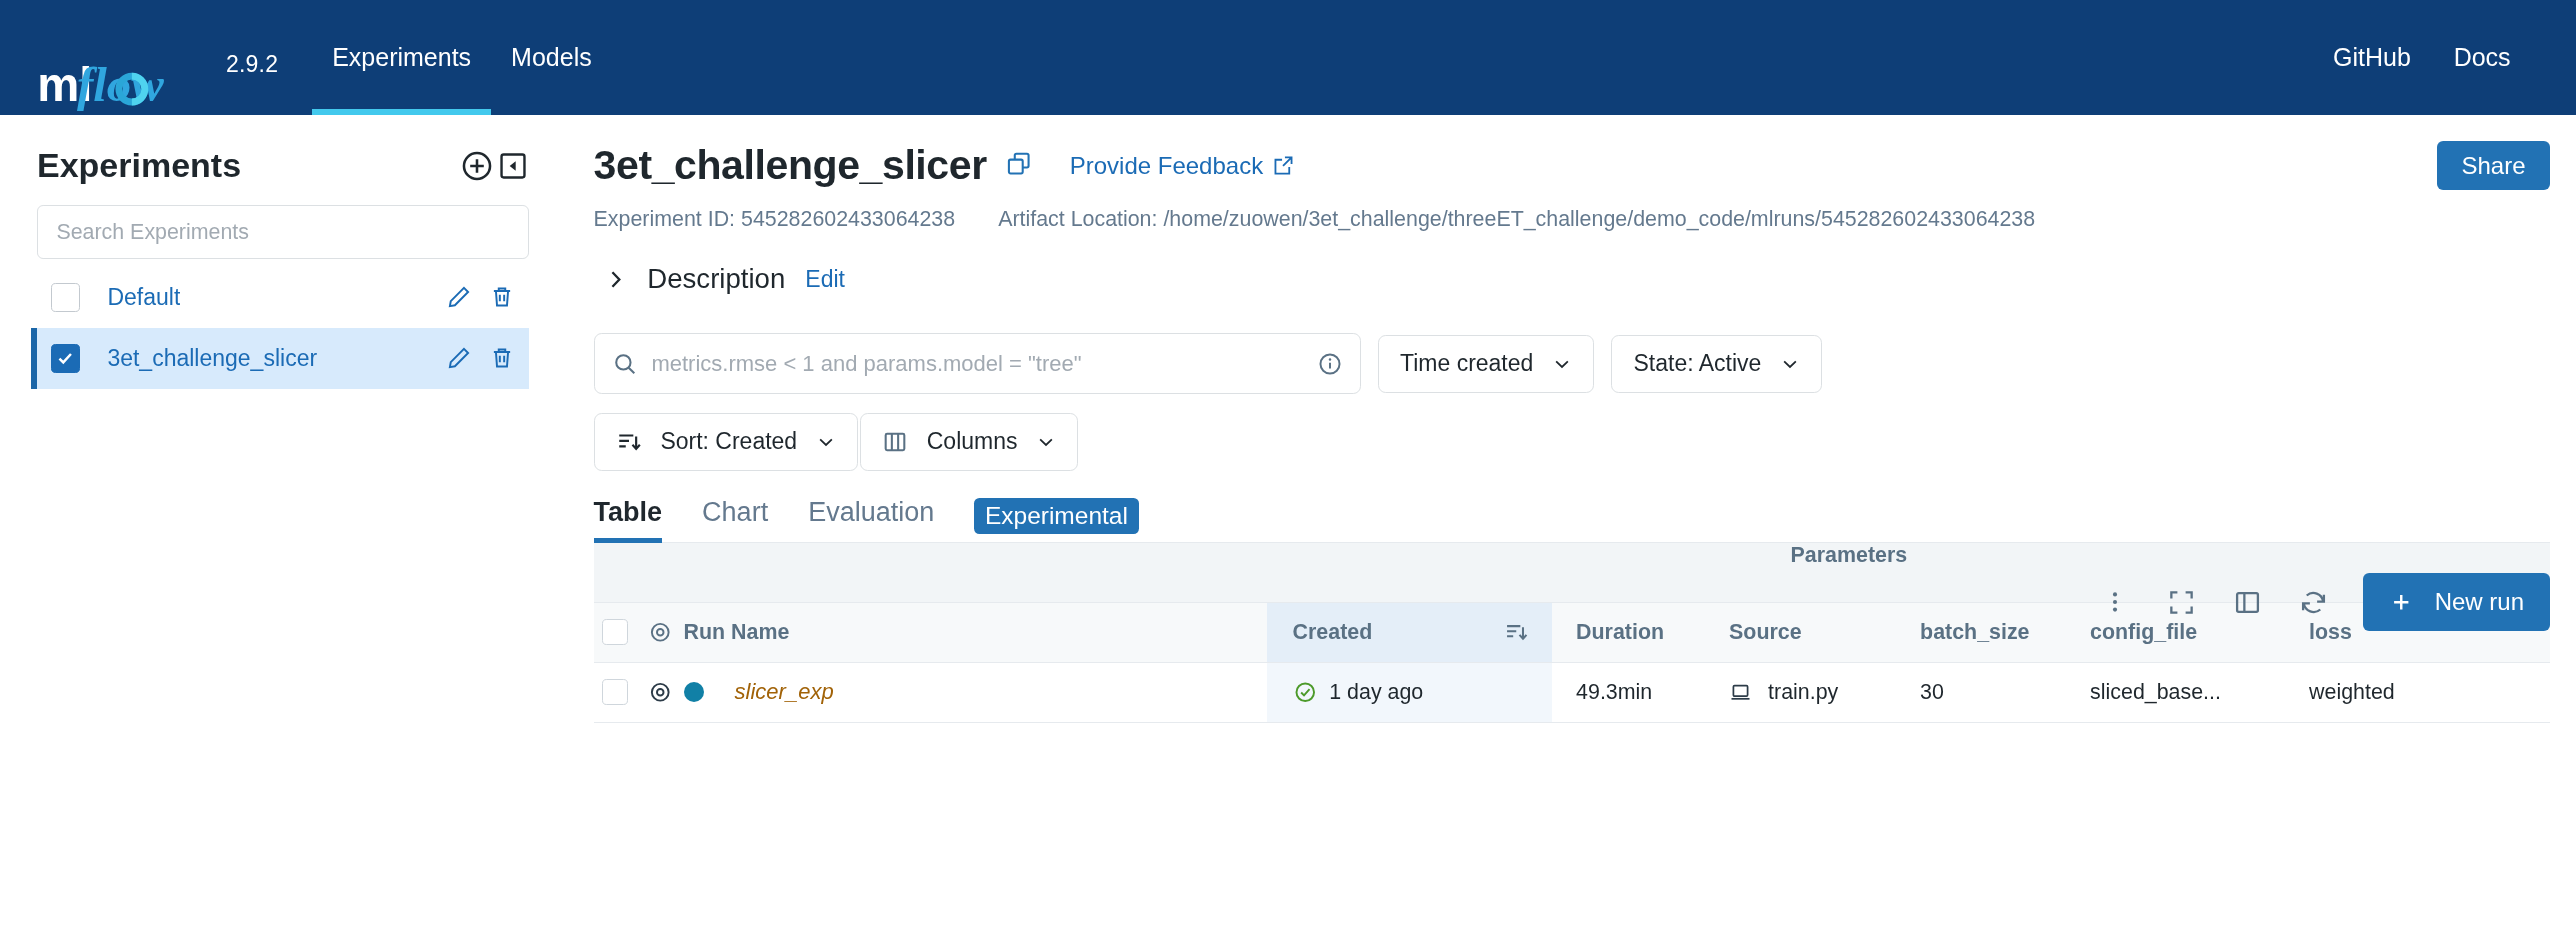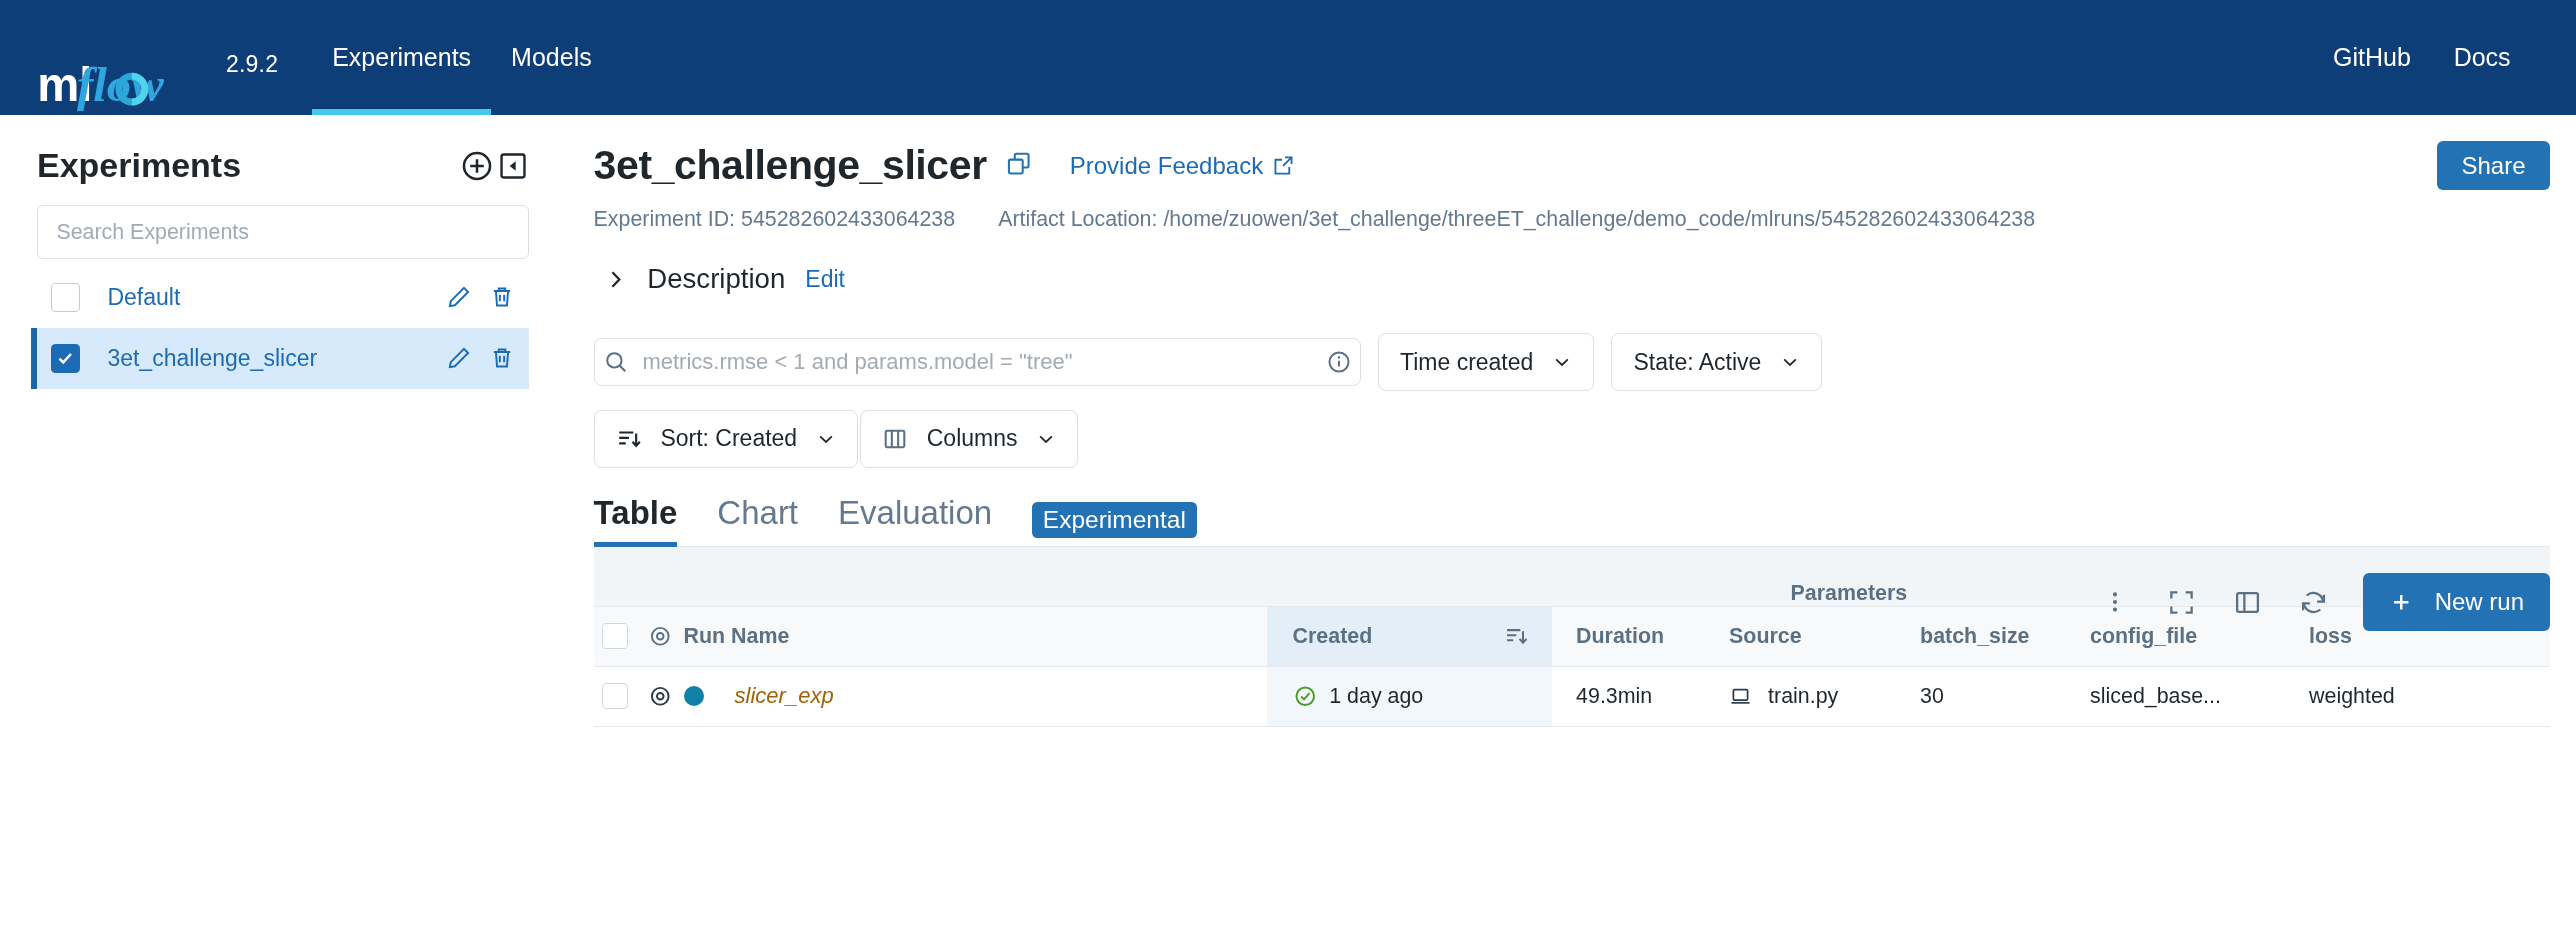--- a/index.html
+++ b/index.html
@@ -110,22 +110,22 @@
     margin-top: 31px; display: flex; align-items: center; gap: 20px;
     padding-left: 10.7px;
   }
   .chevron-right { cursor: pointer; display: flex; }
   .desc-label { font-size: 27.6px; color: #1f272d; }
   .desc-edit { font-size: 23px; color: #1b6bb5; cursor: pointer; }
 
   
   .controls-row { margin-top: 38px; display: flex; align-items: center; gap: 17px; }
   .search-runs {
-    width: 767px; height: 48px; border: 1.5px solid #dce0e3; border-radius: 7.7px;
-    display: flex; align-items: center; padding: 0 8px; background: #fff;
+    width: 767px; height: 61px; border: 1.5px solid #dce0e3; border-radius: 7.7px;
+    display: flex; align-items: center; padding: 0 17px; background: #fff;
   }
   .search-runs input {
     flex: 1; border: 0; outline: 0; font-size: 22px; margin-left: 13.8px;
     background: transparent; color: #1f272d;
     font-family: "Liberation Sans", sans-serif;
   }
   .search-runs input::placeholder { color: #a2aab2; }
   .pill {
     height: 58px; border: 1.5px solid #dce0e3; border-radius: 7.7px;
     display: flex; align-items: center; padding: 0 21.4px; gap: 18.4px;
@@ -148,39 +148,39 @@
     display: flex; align-items: center; gap: 21px; cursor: pointer;
     font-family: "Liberation Sans", sans-serif;
   }
 
   
   .tabs-row {
     margin-top: 26px; display: flex; align-items: flex-end; gap: 40px;
     border-bottom: 1.5px solid #e6eaee; padding-bottom: 0;
   }
   .tab {
-    font-size: 33px; color: #64798e; padding-bottom: 13.8px;
+    font-size: 27px; color: #64798e; padding-bottom: 13.8px;
     position: relative; cursor: pointer;
   }
   .tab.active { color: #1f272d; font-weight: bold; }
   .tab.active::after {
     content: ""; position: absolute; left: 0; right: 0; bottom: -1.5px;
     height: 5.4px; background: #2272b4;
   }
   .tab-badge {
     background: #2272b4; color: #fff; font-size: 24.5px;
     padding: 3.8px 10.7px; border-radius: 5.4px; margin-bottom: 7.7px;
     cursor: pointer;
   }
 
   
   .tbl { width: 100%; }
   .tbl-grouprow {
     display: flex; height: 60px; background: #f2f5f7;
-    border-bottom: 1.5px solid #e6eaee; align-items: flex-end;
+    border-bottom: 1.5px solid #e6eaee; align-items: flex-start;
   }
   .tbl-headrow {
     display: flex; height: 60px; background: #f7f9fa;
     border-bottom: 1.5px solid #e6eaee; align-items: center;
   }
   .tbl-datarow {
     display: flex; height: 60px; background: #fff;
     border-bottom: 1.5px solid #e6eaee; align-items: center;
   }
   .cell {

